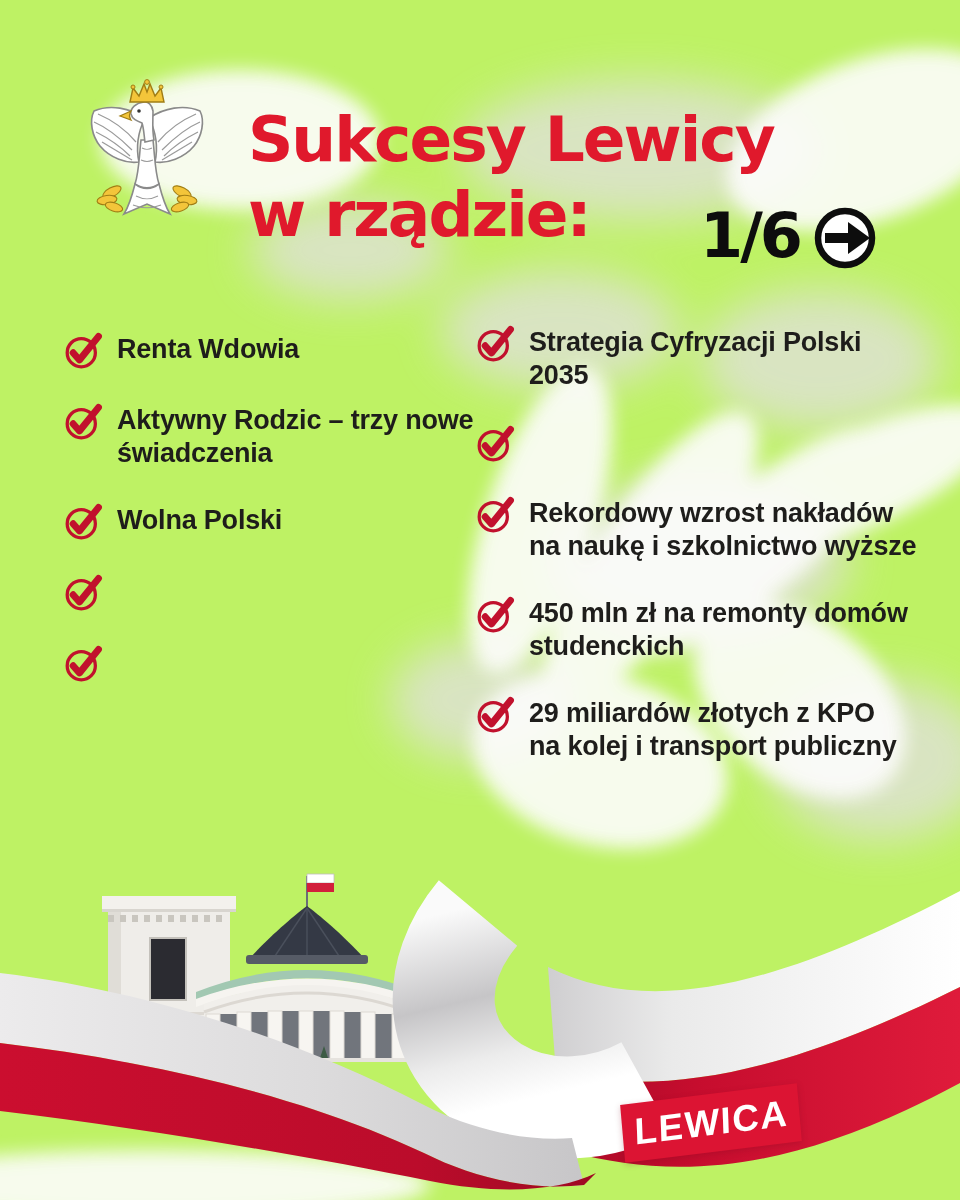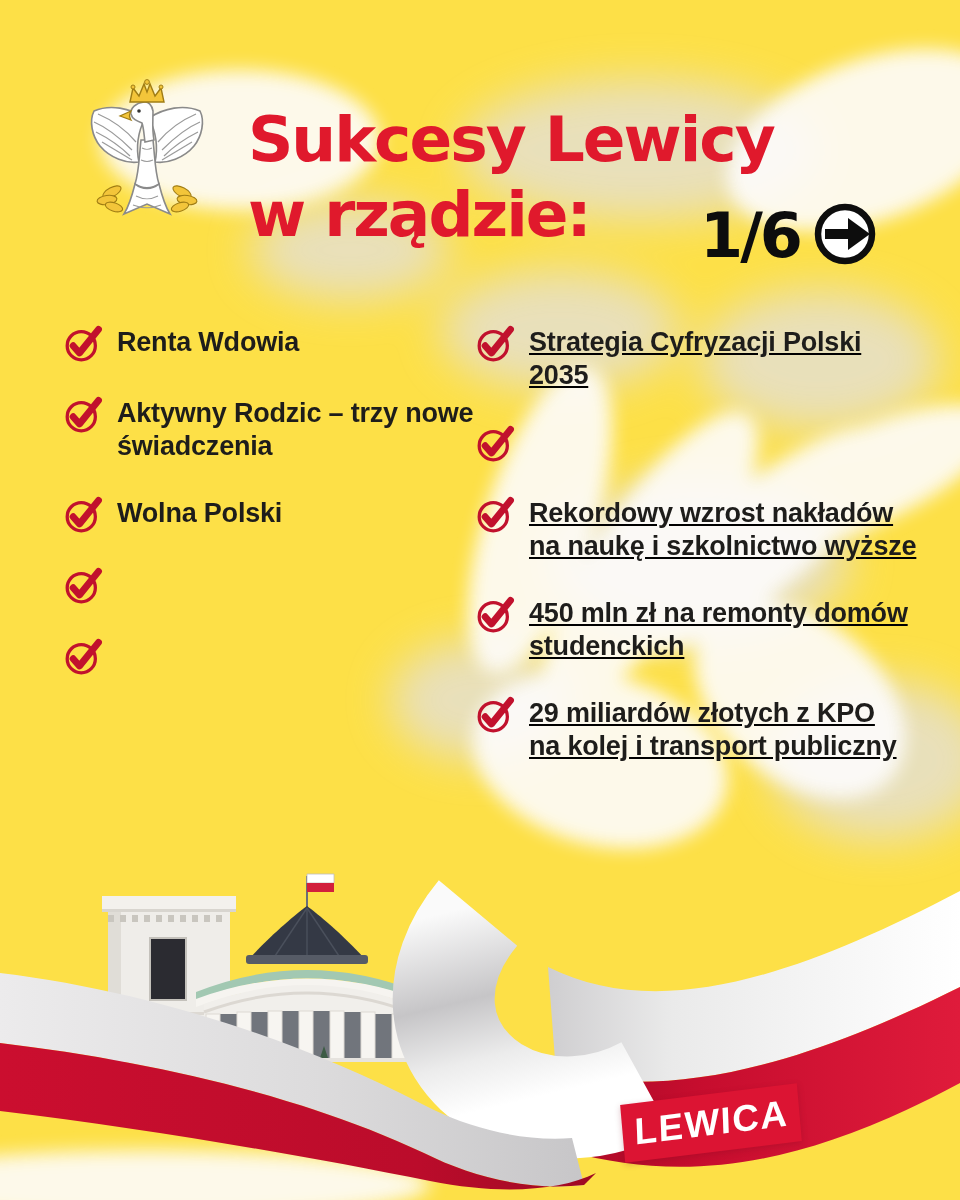--- a/index.html
+++ b/index.html
@@ -1,45 +1,45 @@
 <!DOCTYPE html>
 <html lang="pl"><head>
 <meta charset="utf-8">
 <style>
   html,body{margin:0;padding:0;background:#e8e7e7;}
   .poster{
     position:relative;width:960px;height:1200px;overflow:hidden;
-    background:#fde047;
+    background:#bef264;
     font-family:"Liberation Sans",sans-serif;
   }
   .layer{position:absolute;inset:0;}
   
   .watermark{z-index:0;pointer-events:none;}
   
   .emblem{position:absolute;left:86px;top:78px;width:122px;height:152px;z-index:2;}
   .title{
     position:absolute;left:248px;top:60px;z-index:2;
     font-family:"DejaVu Sans",sans-serif;font-weight:bold;
     font-size:63px;line-height:75px;letter-spacing:-2px;color:#e0192c;
   }
   .title span{display:block;}
   .pagination{
     position:absolute;left:700px;top:202px;z-index:2;
-    display:flex;align-items:flex-start;gap:13px;
+    display:flex;align-items:flex-end;gap:13px;
   }
   .page-label{
     font-family:"DejaVu Sans",sans-serif;font-weight:bold;
     font-size:62px;letter-spacing:-3px;color:#0d0d0d;line-height:68px;
   }
   .arrow-icon{width:64px;height:64px;display:block;}
   
   .checklist{position:absolute;left:64px;top:326px;width:860px;display:flex;z-index:2;}
   .col{display:flex;flex-direction:column;gap:34px;}
-  .col-left{width:412px;flex:none;}
-  .col-right{flex:1;text-decoration:underline;}
+  .col-left{width:412px;flex:none;margin-top:7px;}
+  .col-right{flex:1;}
   .check-item{display:flex;align-items:flex-start;}
   .check-icon{width:40px;height:40px;flex:none;margin-right:13px;margin-top:-3px;}
   .item-text{
     font-size:27px;line-height:33px;font-weight:bold;color:#1e1d1b;letter-spacing:-0.2px;
   }
   
   .sejm{position:absolute;left:100px;top:862px;width:340px;height:200px;z-index:3;}
   .ribbon{position:absolute;left:0;top:855px;width:960px;height:345px;z-index:4;}
   .lewica-badge{
     position:absolute;left:622px;top:1094px;width:178px;height:58px;z-index:5;

